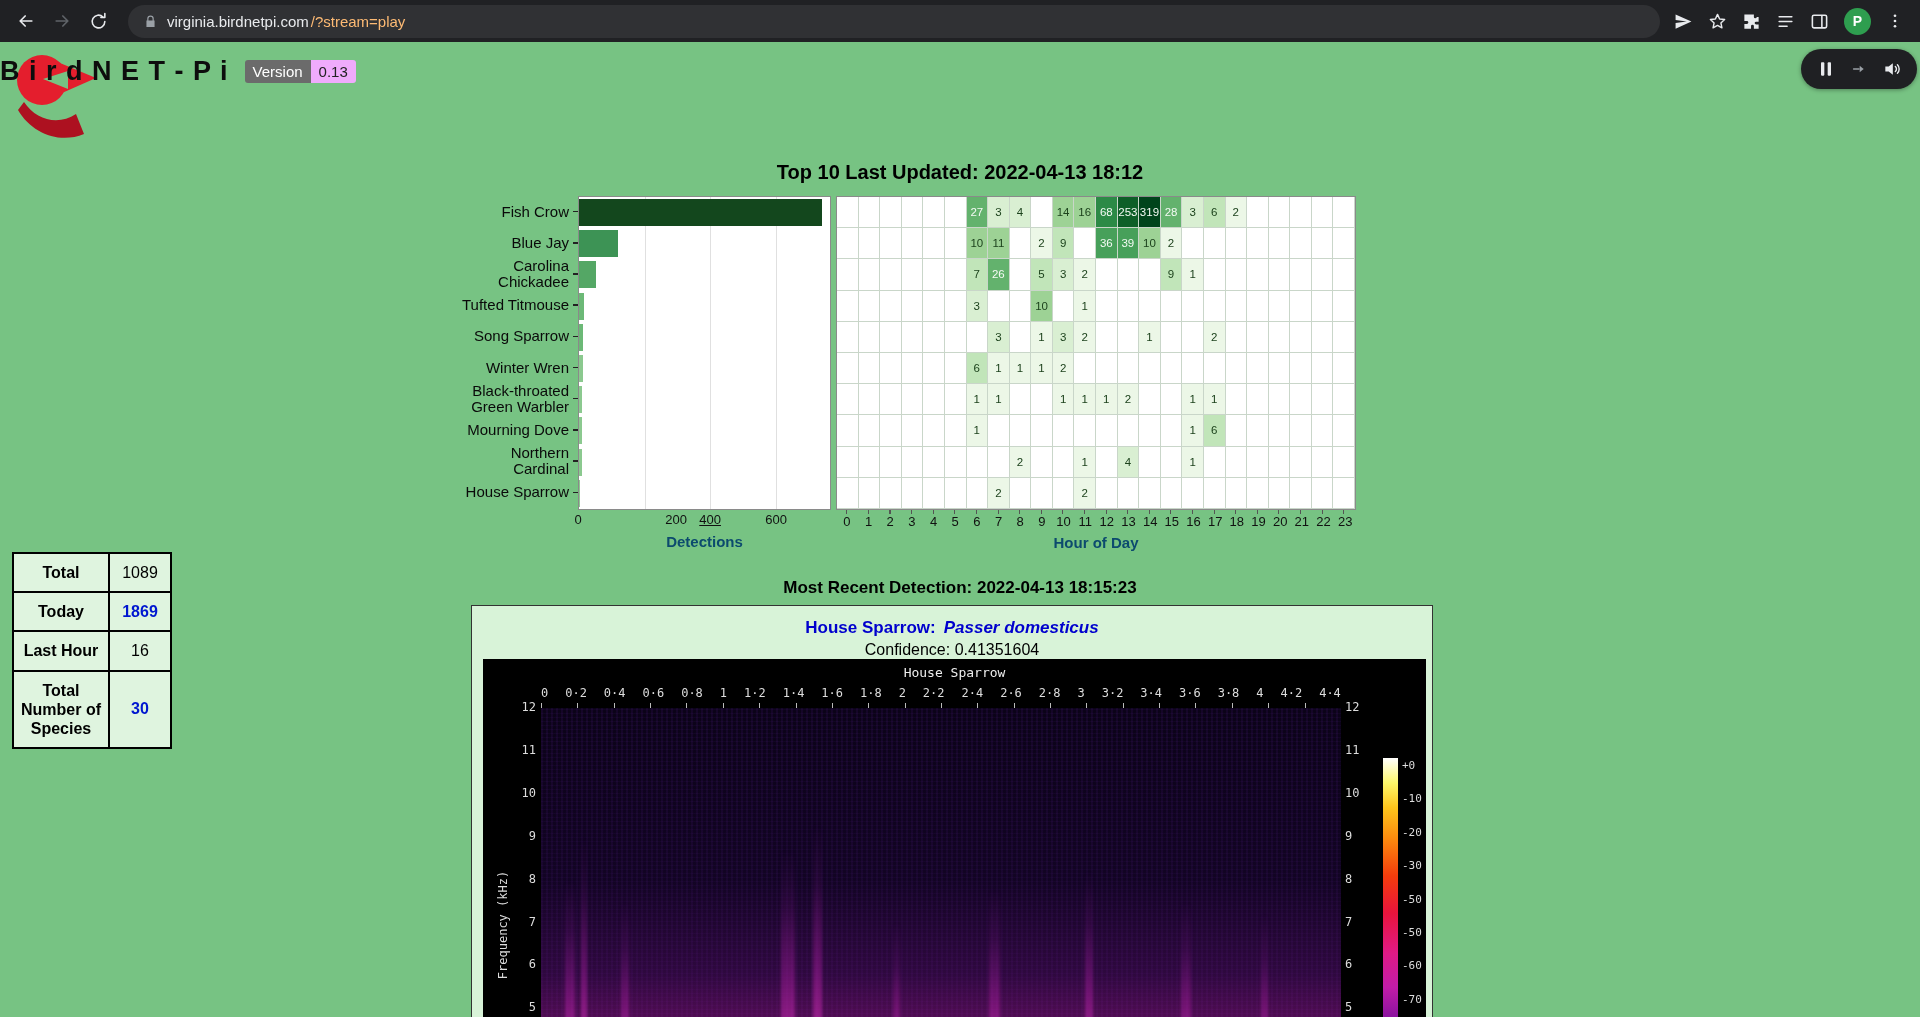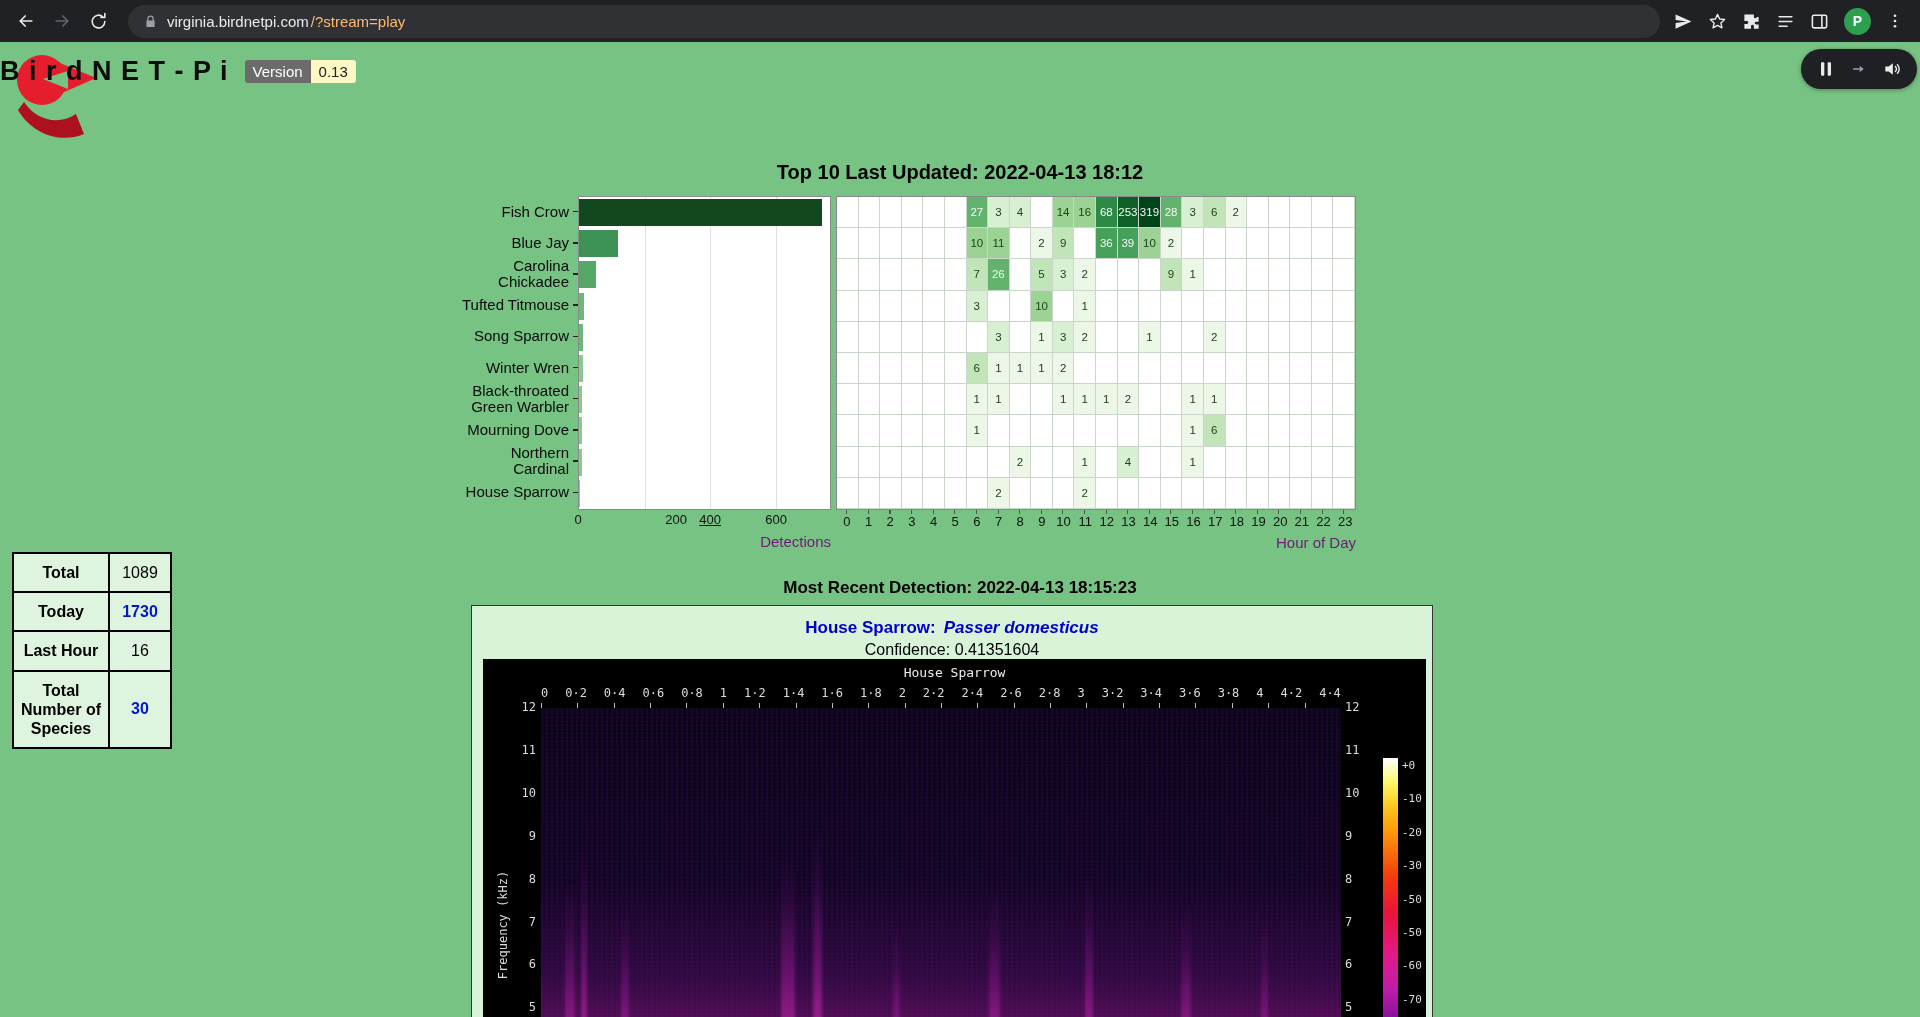--- a/index.html
+++ b/index.html
@@ -17,42 +17,42 @@
   .avatar{width:27px;height:27px;border-radius:50%;background:#2e9e4f;color:#fff;font-size:14px;font-weight:bold;display:flex;align-items:center;justify-content:center;}
 
   
   .page{position:absolute;top:42px;left:0;right:0;bottom:0;}
   .logo{position:absolute;left:10px;top:10px;}
 
   .header-row{position:absolute;top:14px;left:0;width:100%;display:flex;justify-content:flex-start;align-items:center;gap:16px;}
   .site-title{font-size:27px;font-weight:bold;letter-spacing:1px;color:#0d0d0d;}
   .version-badge{display:flex;font-size:15px;border-radius:3px;overflow:hidden;}
   .version-badge .vlabel{background:#6b6b6b;color:#fff;padding:3px 8px;}
-  .version-badge .vvalue{background:#fef9c3;color:#222;padding:3px 8px;}
+  .version-badge .vvalue{background:#f0abfc;color:#222;padding:3px 8px;}
 
   .navbar{position:absolute;left:337px;top:68px;width:1247px;height:45px;background:#a5d8a5;display:flex;align-items:center;justify-content:space-between;padding:0 40px;}
   .nav-item{font-size:17.5px;color:#090909;cursor:pointer;white-space:nowrap;}
 
   .top10-heading{position:absolute;top:119px;left:0;width:100%;text-align:center;font-size:20px;font-weight:bold;color:#000;}
 
   
   .chart-wrap{position:absolute;left:408px;top:154px;display:flex;}
   .labels-col{width:170px;}
   .sp-label{height:31.2px;display:flex;align-items:center;justify-content:flex-end;text-align:right;font-size:15px;line-height:1.05;color:#0a0a0a;}
   .sp-label span{display:inline-block;max-width:118px;}
   .sp-label::after{content:"";width:5px;height:1.5px;background:#222;margin-left:4px;flex:0 0 auto;}
 
   .bar-col{width:253px;}
   .bar-panel{width:253px;height:314px;position:relative;background:#fff;border:1px solid #8a8a8a;}
   .vline{position:absolute;top:0;bottom:0;width:1px;background:#e0e0e0;}
   .bar-row{height:31.2px;display:flex;align-items:center;position:relative;}
   .bar{height:27px;min-width:1px;}
   .bar-ticks{position:relative;height:18px;font-size:13px;color:#111;margin-top:2px;}
   .bar-ticks span{position:absolute;transform:translateX(-50%);}
-  .axis-label{text-align:right;font-size:15px;color:#701a75;margin-top:3px;}
+  .axis-label{text-align:center;font-size:15px;color:#0c4a6e;margin-top:3px;font-weight:bold;}
 
   .heat-col{width:520px;margin-left:5px;}
   .heat-panel{width:520px;height:314px;border:1px solid #8a8a8a;background:#fff;}
   #heat-grid{display:grid;grid-template-columns:repeat(24,1fr);grid-auto-rows:31.2px;width:100%;height:100%;}
   .heat-cell{border-right:1px solid #c9d6c9;border-bottom:1px solid #c9d6c9;display:flex;align-items:center;justify-content:center;font-size:11.5px;}
   .hour-tickmarks{height:4px;background:repeating-linear-gradient(90deg,transparent 0 10.3px,#555 10.3px 11.3px,transparent 11.3px 21.6px);}
   .hour-ticks{display:grid;grid-template-columns:repeat(24,1fr);font-size:13px;text-align:center;color:#111;height:17px;}
 
   
   .stats{position:absolute;left:12px;top:510px;border-collapse:collapse;background:#dff4df;}
@@ -559,21 +559,21 @@
   </div>
 
   <table class="stats">
     <tbody id="stats-body">
         <tr>
           <td class="stat-label">Total</td>
           <td class="stat-value">1089</td>
         </tr>
         <tr>
           <td class="stat-label">Today</td>
-          <td class="stat-value link">1730</td>
+          <td class="stat-value link">1869</td>
         </tr>
         <tr>
           <td class="stat-label">Last Hour</td>
           <td class="stat-value">16</td>
         </tr>
         <tr>
           <td class="stat-label">Total Number of Species</td>
           <td class="stat-value link">30</td>
         </tr>
       </tbody>

